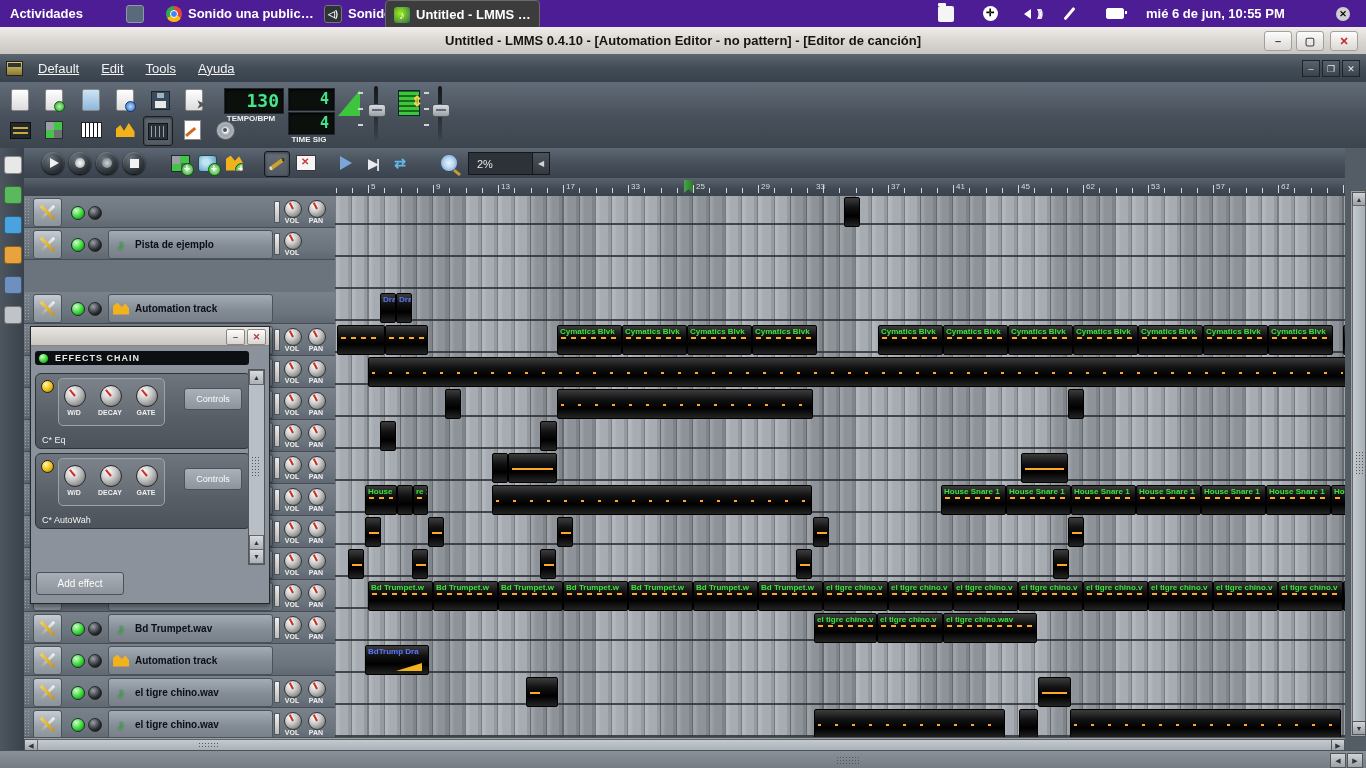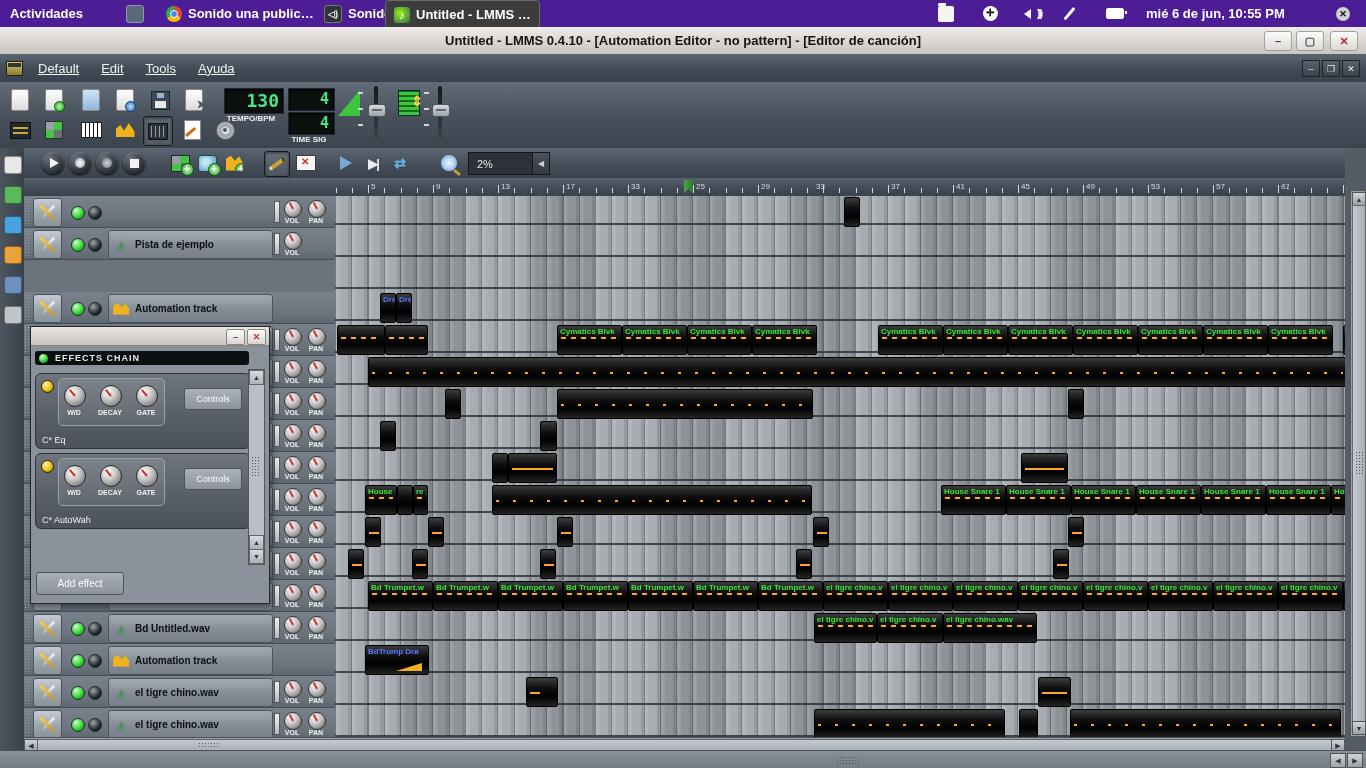--- a/index.html
+++ b/index.html
@@ -518,21 +518,21 @@
         <div class="rnum" style="left: 101px;">9</div>
         <div class="rnum" style="left: 166px;">13</div>
         <div class="rnum" style="left: 231px;">17</div>
         <div class="rnum" style="left: 296px;">33</div>
         <div class="rnum" style="left: 361px;">25</div>
         <div class="rnum" style="left: 426px;">29</div>
         <div class="rnum" style="left: 481px;">33</div>
         <div class="rnum" style="left: 556px;">37</div>
         <div class="rnum" style="left: 621px;">41</div>
         <div class="rnum" style="left: 686px;">45</div>
-        <div class="rnum" style="left: 751px;">49</div>
+        <div class="rnum" style="left: 751px;">62</div>
         <div class="rnum" style="left: 816px;">53</div>
         <div class="rnum" style="left: 881px;">57</div>
         <div class="rnum" style="left: 946px; font-style: italic;">61</div>
         <div class="rnum" style="left: 1011px;">65</div>
         <div id="playhead"></div>
       </div>
   </div>
 
   <div id="track-headers" class="abs">
       <div class="trow" style="top: 0px;">
@@ -751,21 +751,21 @@
         <div class="ops-btn">
           <div class="wr1"></div>
           <div class="wr2"></div>
         </div>
         <div class="led led-mute"></div>
         <div class="led led-solo"></div>
         <div class="tname">
           <div class="ticon">
             <div class="ti-sample">♪</div>
           </div>
-          <div>Bd Untitled.wav</div>
+          <div>Bd Trumpet.wav</div>
         </div>
         <div class="mini-fader"></div>
         <div class="knob" style="left: 260px;"></div>
         <div class="klabel" style="left: 256px;">VOL</div>
         <div class="knob" style="left: 284px;"></div>
         <div class="klabel" style="left: 280px;">PAN</div>
       </div>
       <div class="trow" style="top: 448px;">
         <div class="grip"></div>
         <div class="ops-btn">

